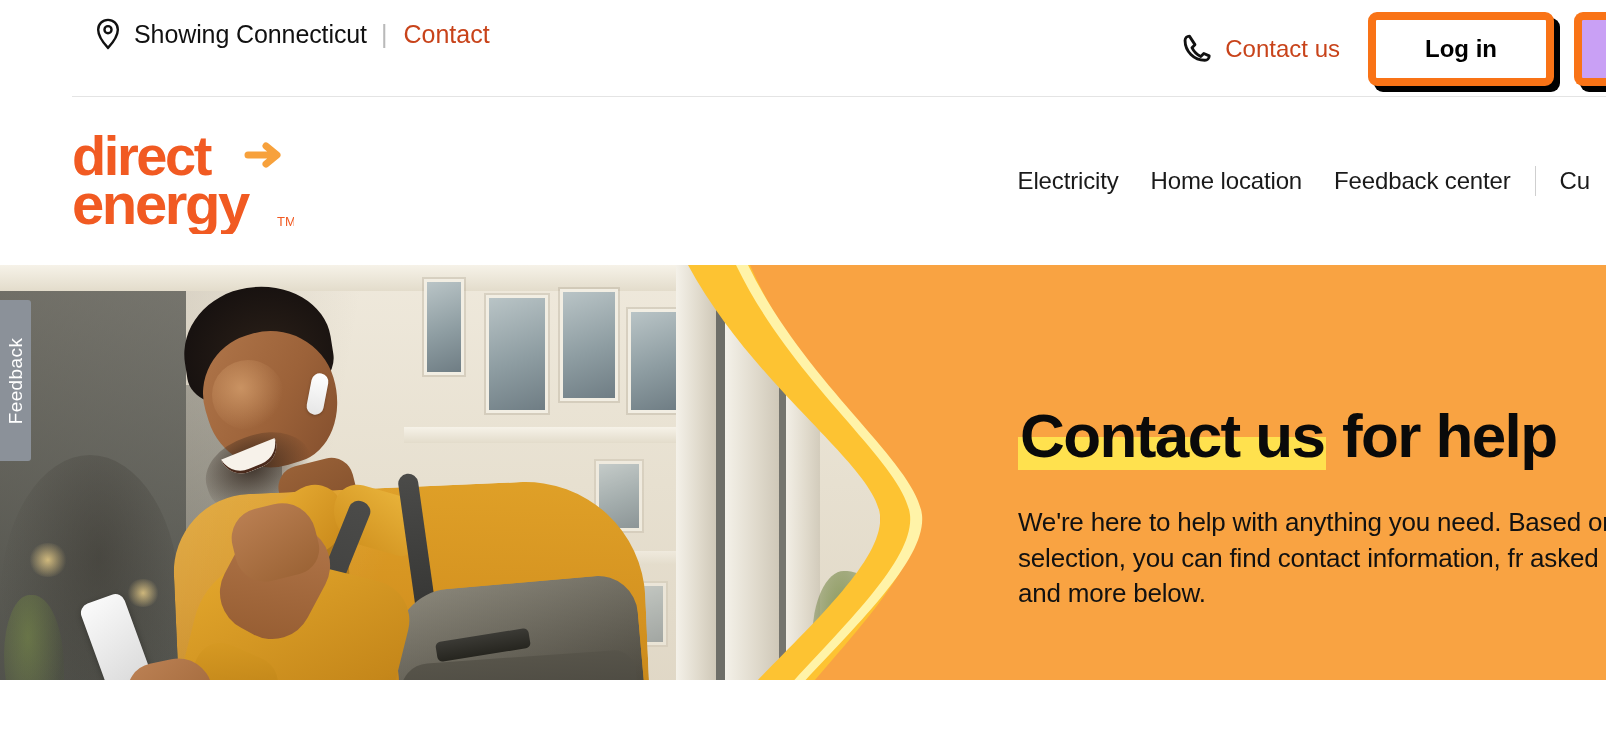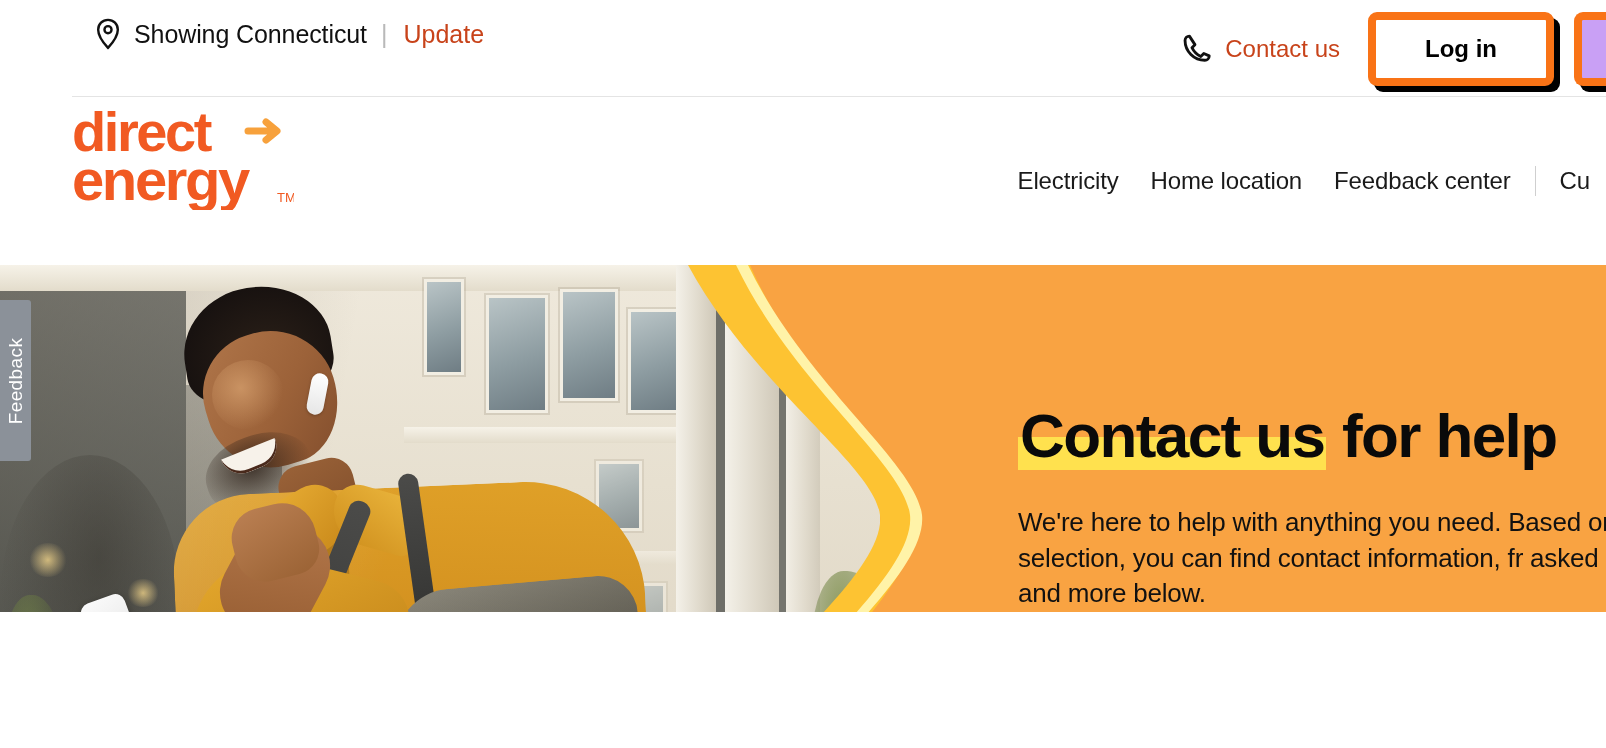--- a/index.html
+++ b/index.html
@@ -8,21 +8,21 @@
     width: 1606px;
     height: 748px;
     overflow: hidden;
     background: #ffffff;
     font-family: "Liberation Sans", sans-serif;
   }
 
   .page {
     position: relative;
     width: 1606px;
-    height: 612px;
+    height: 680px;
     background: #ffffff;
     overflow: hidden;
   }
 
   
   .utility-bar {
     position: absolute;
     top: 0; left: 0;
     width: 1606px;
     height: 97px;
@@ -132,21 +132,21 @@
     position: absolute;
     top: 97px; left: 0;
     width: 1606px;
     height: 168px;
     background: #ffffff;
   }
 
   .logo {
     position: absolute;
     left: 72px;
-    top: 8px;
+    top: 32px;
     width: 222px;
     height: 105px;
     cursor: pointer;
   }
 
   .nav-links {
     position: absolute;
     right: 0;
     top: 0;
     height: 168px;
@@ -467,21 +467,21 @@
 
     <div class="util-left">
       <span class="pin-icon">
         <svg viewBox="0 0 24 28" width="28" height="32" aria-hidden="true">
           <path d="M12 1.6C7.2 1.6 3.4 5.4 3.4 10.2c0 6.3 7.4 14.6 8.6 15.9 1.2-1.3 8.6-9.6 8.6-15.9C20.6 5.4 16.8 1.6 12 1.6z" fill="none" stroke="#111" stroke-width="2.1"></path>
           <circle cx="12" cy="10.2" r="3.1" fill="none" stroke="#111" stroke-width="2.1"></circle>
         </svg>
       </span>
       <span class="showing-text">Showing Connecticut</span>
       <span class="util-sep">|</span>
-      <span class="update-link">Update</span>
+      <span class="update-link">Contact</span>
     </div>
 
     <div class="util-right">
       <div class="contact-link-wrap">
         <span class="phone-icon">
           <svg viewBox="0 0 24 24" width="36" height="36" aria-hidden="true">
             <path d="M7.6 3.4c-1.5 0-2.9 1.2-2.9 2.9 0 7.2 6 13.2 13.2 13.2 1.6 0 2.9-1.3 2.9-2.9l-3.6-1.6-2 2c-2.5-1.2-4.7-3.4-5.9-5.9l2-2L7.6 3.4z" fill="none" stroke="#111" stroke-width="1.9" stroke-linejoin="round"></path>
           </svg>
         </span>
         <span class="contact-link">Contact us</span>

